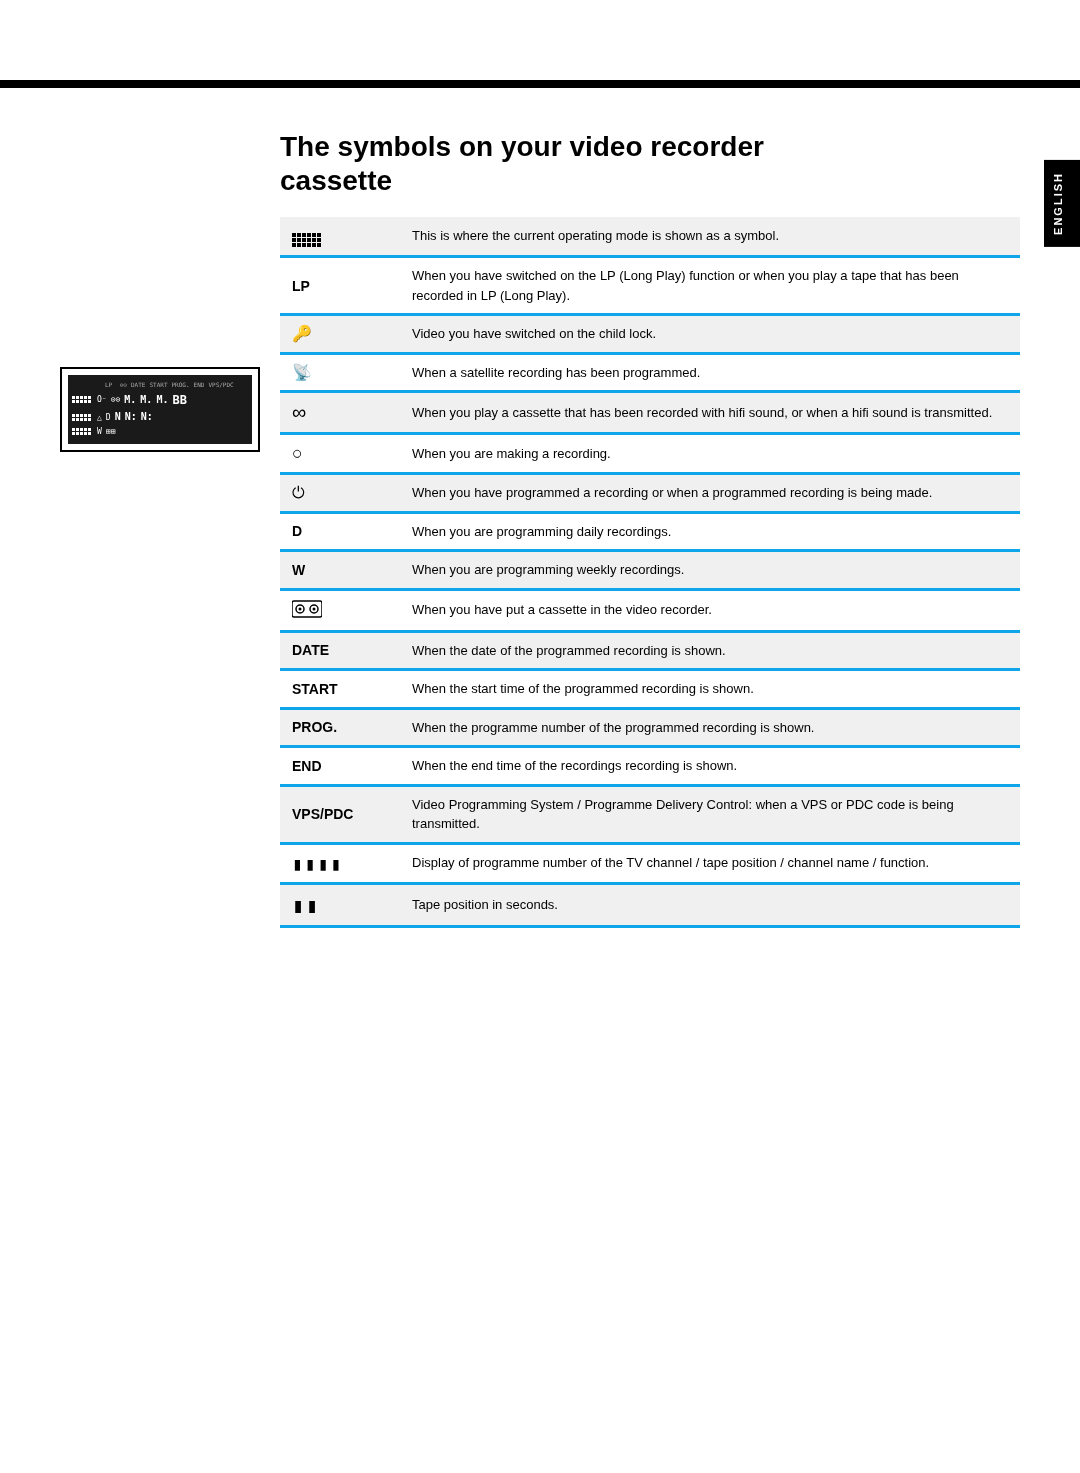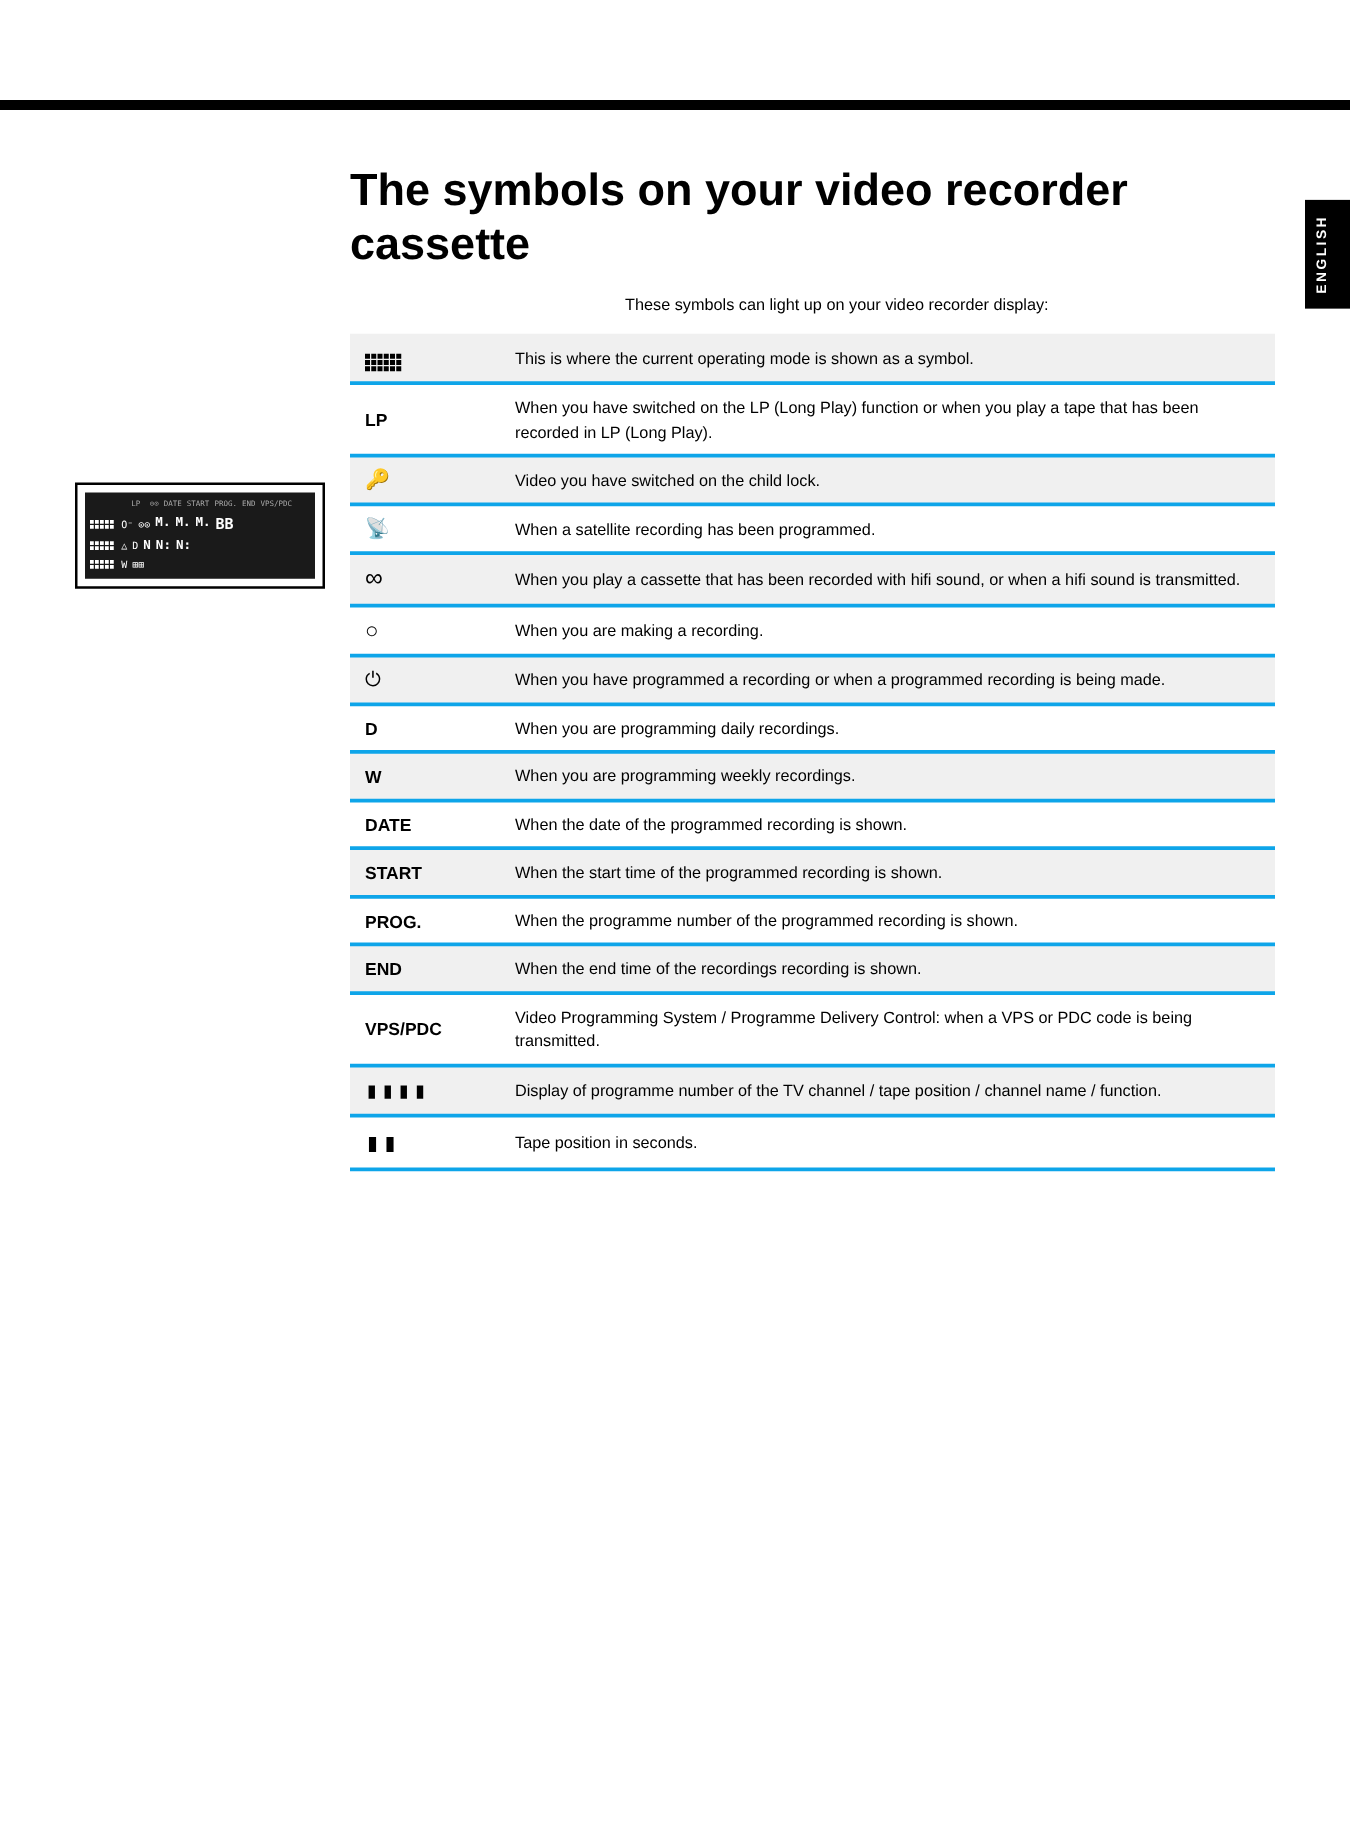--- a/index.html
+++ b/index.html
@@ -52,21 +52,21 @@
 
     
     .title-section {
       margin-left: 220px;
       margin-top: 30px;
       margin-bottom: 20px;
       padding-right: 50px;
     }
 
     .page-title {
-      font-size: 36px;
+      font-size: 28px;
       font-weight: bold;
       line-height: 1.2;
       margin-bottom: 5px;
     }
 
     
     .display-panel {
       position: absolute;
       top: 150px;
       left: 0;
@@ -231,21 +231,20 @@
             <div style="width:3px;height:3px;background:#fff;"></div>
           </div>
           <span>W</span>
           <span>⊞⊞</span>
         </div>
       </div>
     </div>
 
     <div class="content-wrapper">
 
-      <div class="intro-text">These symbols can light up on your video recorder display:</div>
 
       <table class="symbols-table">
         <tbody>
 
           <tr>
             <td class="symbol-cell">
               <div style="display:inline-grid;grid-template-columns:repeat(6,4px);gap:1px;">
                 <div style="width:4px;height:4px;background:#000;"></div>
                 <div style="width:4px;height:4px;background:#000;"></div>
                 <div style="width:4px;height:4px;background:#000;"></div>
@@ -319,20 +318,33 @@
             <td class="description-cell">When you are programming daily recordings.</td>
           </tr>
 
           <tr>
             <td class="symbol-cell">
               <span class="sym-bold">W</span>
             </td>
             <td class="description-cell">When you are programming weekly recordings.</td>
           </tr>
 
+          <tr>
+            <td class="symbol-cell">
+              
+              <svg width="30" height="20">
+                <rect x="0" y="2" width="30" height="16" rx="2" fill="none" stroke="#000" stroke-width="1.5"></rect>
+                <circle cx="8" cy="10" r="4" fill="none" stroke="#000" stroke-width="1.5"></circle>
+                <circle cx="22" cy="10" r="4" fill="none" stroke="#000" stroke-width="1.5"></circle>
+                <circle cx="8" cy="10" r="1.5" fill="#000"></circle>
+                <circle cx="22" cy="10" r="1.5" fill="#000"></circle>
+              </svg>
+            </td>
+            <td class="description-cell">When you have put a cassette in the video recorder.</td>
+          </tr>
 
           <tr>
             <td class="symbol-cell">
               <span class="sym-bold">DATE</span>
             </td>
             <td class="description-cell">When the date of the programmed recording is shown.</td>
           </tr>
 
           <tr>
             <td class="symbol-cell">

